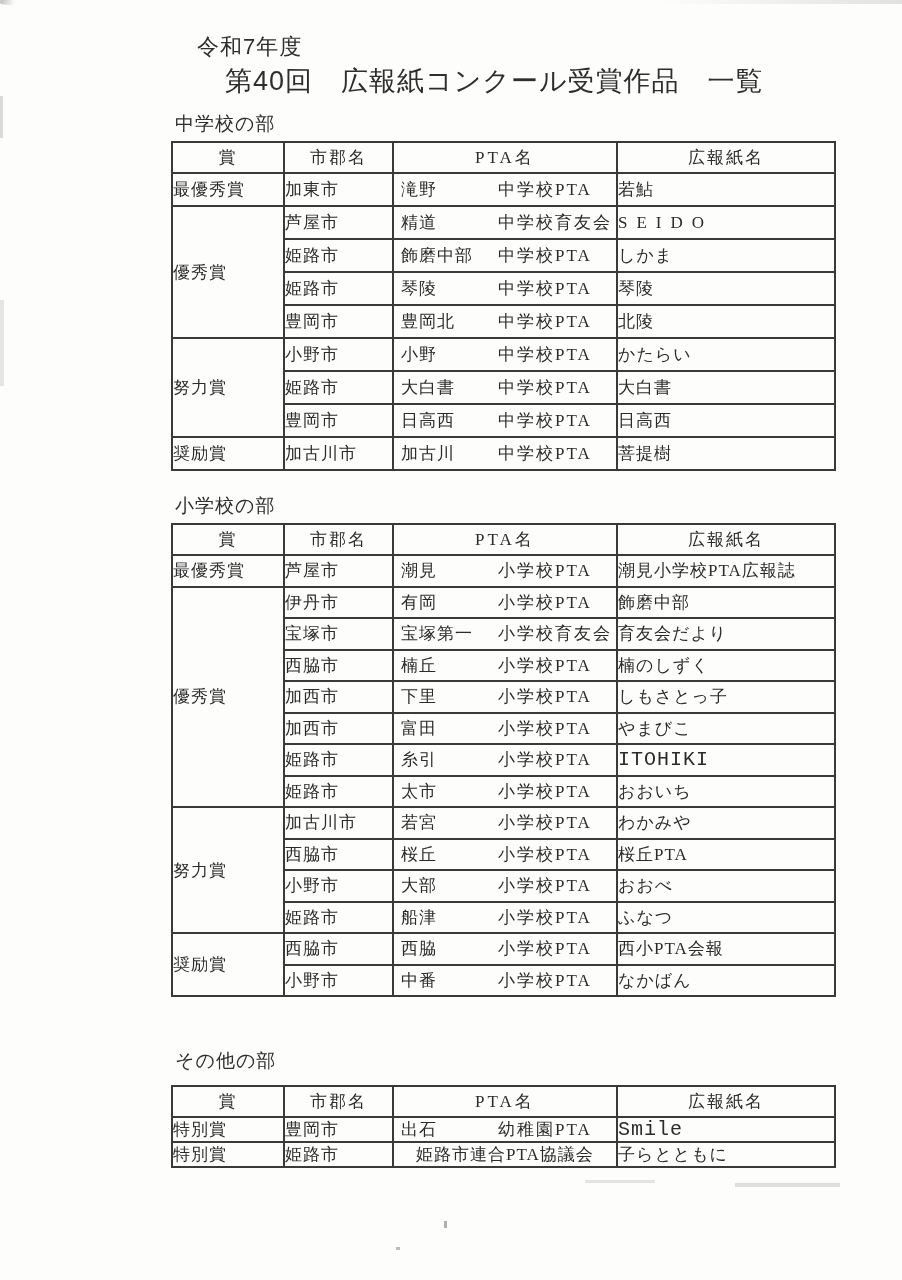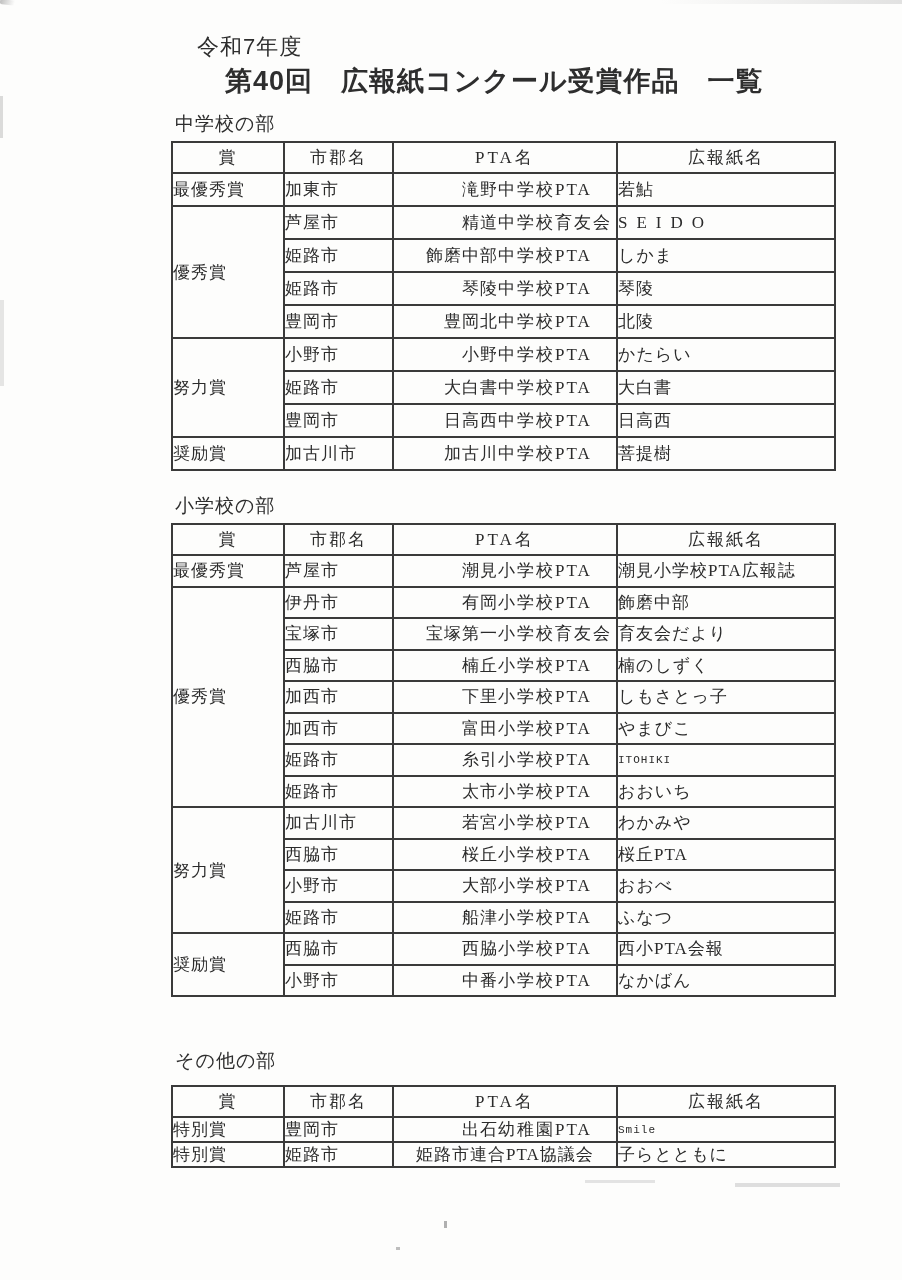--- a/index.html
+++ b/index.html
@@ -24,21 +24,21 @@
   .art-left2 { top: 300px; left: 0; width: 4px; height: 86px; background: #dadada; opacity: .7; }
   .art-b1 { top: 1180px; left: 585px; width: 70px; height: 3px; background: #e3e3e3; }
   .art-b2 { top: 1183px; left: 735px; width: 105px; height: 4px; background: #dedede; }
   .speck1 { top: 1221px; left: 444px; width: 3px; height: 7px; background: #9c9c9c; opacity: .8; }
   .speck2 { top: 1247px; left: 396px; width: 4px; height: 3px; background: #bdbdbd; }
 
   
   .doc-header { position: absolute; left: 197px; top: 34px; white-space: nowrap; }
   .era { font-size: 22px; line-height: 26px; letter-spacing: 1px; }
   .title { font-size: 27px; line-height: 32px; margin-top: 5px; margin-left: 28px;
-           font-weight: 700; letter-spacing: 1px; }
+           font-weight: 400; letter-spacing: 1px; }
 
   
   .section { position: absolute; left: 171px; }
   .s1 { top: 112px; }
   .s2 { top: 494px; }
   .s3 { top: 1049px; }
   .section h2 { margin: 0 0 6px 4px; font-size: 19px; line-height: 23px;
                 font-weight: 500; letter-spacing: 1px; }
   .s3 h2 { margin-bottom: 13px; }
 
@@ -52,24 +52,24 @@
   th.c-city  { width: 107px; margin-left: 28px; }
   th.c-pta   { width: 222px; letter-spacing: 3px; }
   th.c-paper { width: 216px; text-align: center; }
   thead tr { height: 31px; }
   .s1 tbody tr { height: 33px; }
   .s2 tbody tr { height: 31.5px; }
   .s3 tbody tr { height: 24px; }
   td.award, td.city, td.paper { text-align: left; letter-spacing: 1px; }
   td.pta { text-align: left; padding-left: 7px; }
   td.pta.full { text-align: center; padding-left: 0; letter-spacing: 1px; }
-  .school { display: inline-block; width: 97px; text-align: right; letter-spacing: 1px; }
+  .school { display: inline-block; width: 97px; text-align: left; letter-spacing: 1px; }
   .org { letter-spacing: 2px; }
   td.paper.latin { font-family: "Liberation Mono", "DejaVu Sans Mono", monospace;
-                   font-size: 11px; letter-spacing: 1px; margin-left: 8px; }
+                   font-size: 20px; letter-spacing: 1px; margin-left: 8px; }
   td.paper.latin-wide { letter-spacing: 9px; font-size: 17px; }
 </style>
 </head>
 <body>
 
 <div class="page">
 
   <div class="artifact art-corner"></div>
   <div class="artifact art-topright"></div>
   <div class="artifact art-left1"></div>

